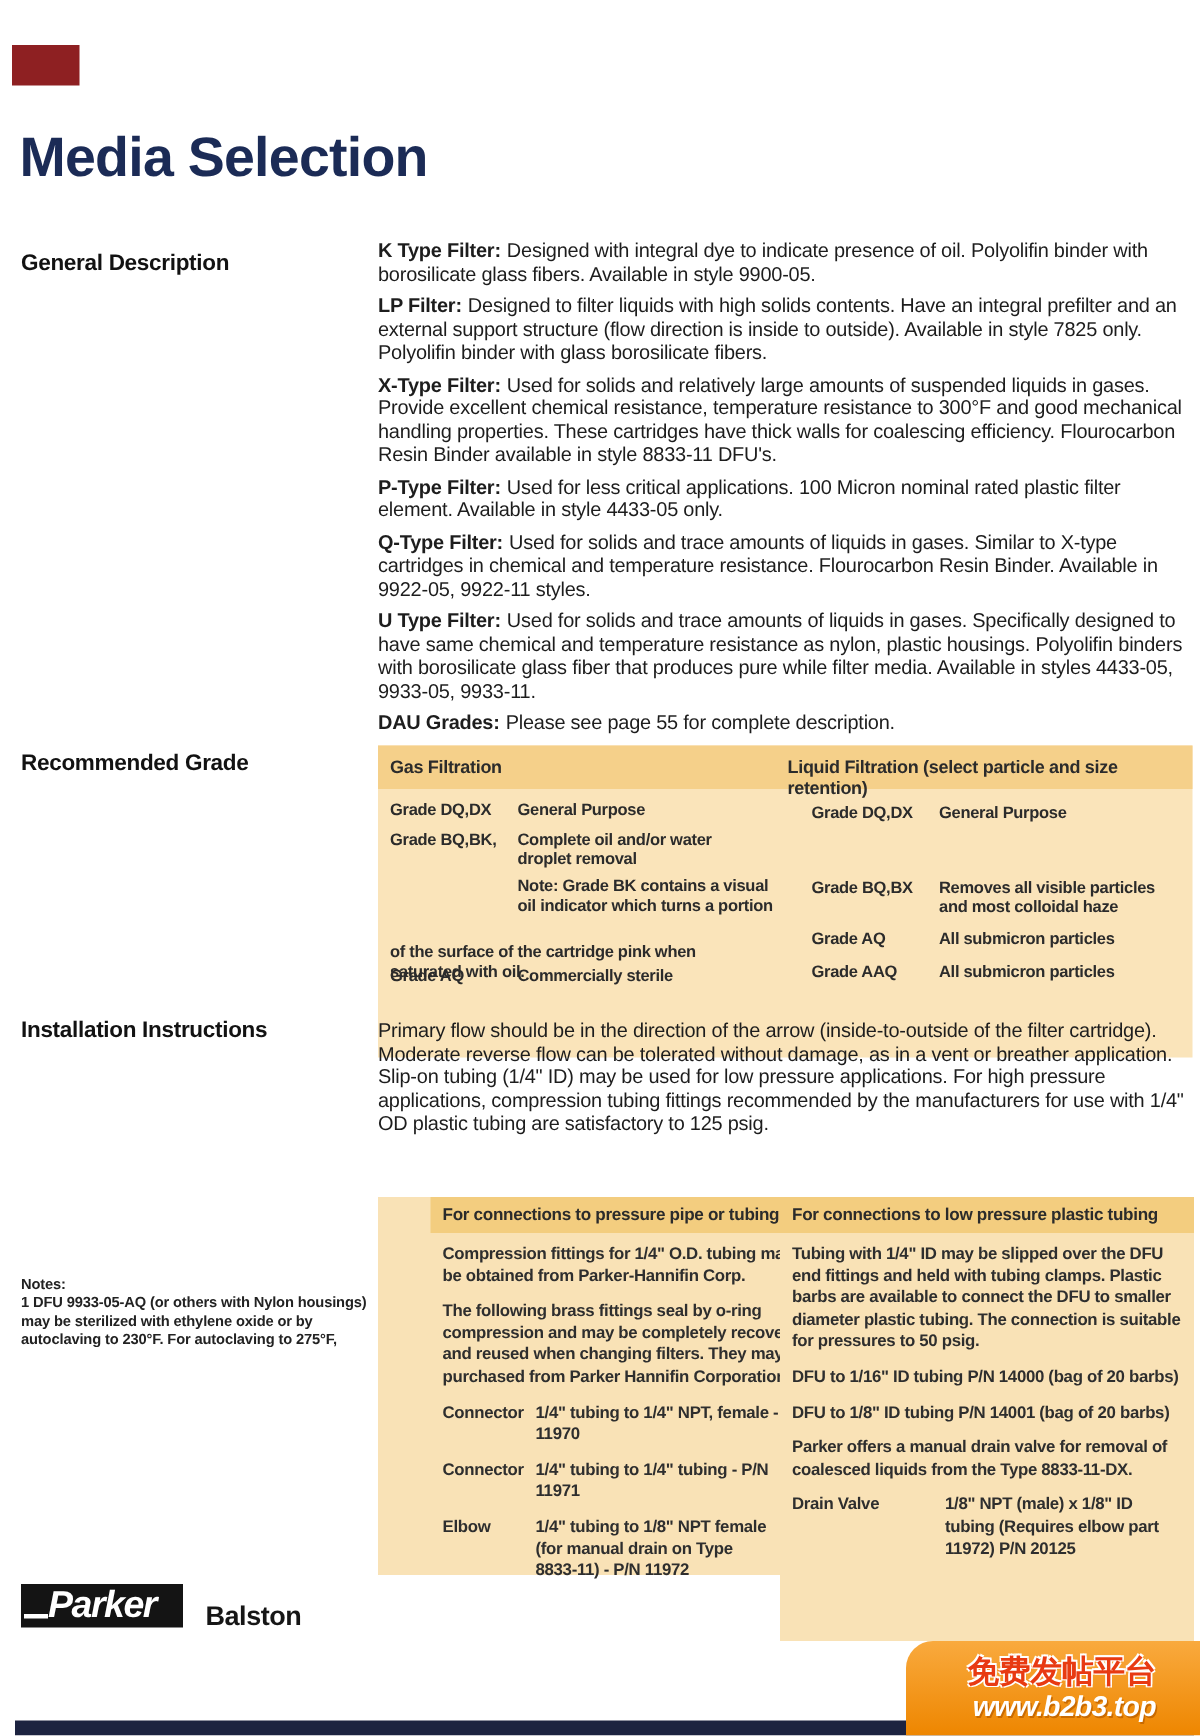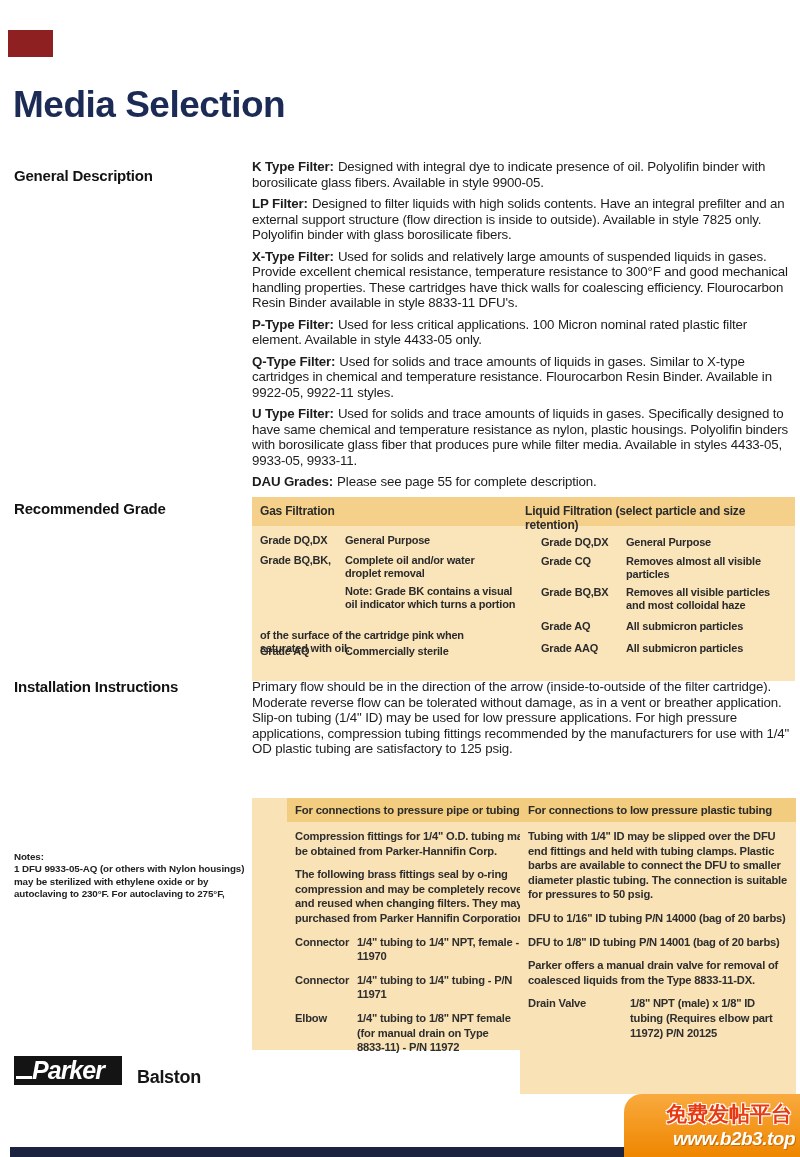--- a/index.html
+++ b/index.html
@@ -22,21 +22,21 @@
   #h-grade{left:14px;top:500px;}
   #h-install{left:14px;top:678px;}
 
   
   .rcol{left:252px;width:545px;}
   #gen-paras{top:159px;}
   .gd{margin:0 0 6px 0;font-size:13.3px;line-height:15.5px;letter-spacing:-0.15px;color:#1d1d1d;}
   .gd b{margin-right:4px;}
 
   
-  #grade-table{left:252px;top:497px;width:543px;height:184px;background:#fae4ba;}
+  #grade-table{left:252px;top:497px;width:543px;height:208px;background:#fae4ba;}
   #grade-table .gt-hdr{position:absolute;left:0;top:0;width:100%;height:29px;background:#f5d08a;}
   .gt-hdr span{position:absolute;top:7px;font-size:12px;font-weight:bold;color:#2b2b2b;letter-spacing:-0.2px;}
   #gt-hdr-gas{left:8px;}
   #gt-hdr-liq{left:273px;}
   .trow{position:absolute;display:flex;font-size:11px;font-weight:bold;color:#2b2b2b;line-height:13px;letter-spacing:-0.2px;}
   .trow .g{width:85px;flex:none;}
   .trow .d{flex:1;}
   .gascol{left:8px;width:260px;}
   .liqcol{left:289px;width:248px;}
   .tfull{position:absolute;left:8px;width:250px;font-size:11px;font-weight:bold;color:#2b2b2b;line-height:13px;letter-spacing:-0.2px;}
@@ -66,21 +66,21 @@
   .logo-black{width:108px;background:#141414;position:relative;display:flex;align-items:center;justify-content:center;}
   .logo-parker{color:#fff;font-weight:bold;font-style:italic;font-size:25px;letter-spacing:-1px;}
   .logo-line{position:absolute;left:2px;top:20px;width:16px;height:3px;background:#fff;}
   .logo-gold{width:5px;background:#c9b64e;margin-left:3px;}
   .logo-balston{align-self:center;margin-left:7px;font-size:18px;font-weight:bold;color:#161616;letter-spacing:-0.3px;}
 
   
   #footer-bar{left:10px;top:1147px;width:786px;height:10px;background:#1c2340;}
 
   
-  #watermark{right:0;top:1094px;width:176px;height:63px;background:linear-gradient(#f9aa3e,#ee8600);border-top-left-radius:18px;text-align:right;}
+  #watermark{right:0;top:1094px;width:176px;height:63px;background:linear-gradient(#f9aa3e,#ee8600);border-top-left-radius:18px;text-align:center;padding-left:20px;}
   .wm-cn{display:block;margin-top:6px;padding-right:8px;font-size:21px;font-weight:bold;color:#e83a12;
     text-shadow:-1px -1px 0 #fff,1px -1px 0 #fff,-1px 1px 0 #fff,1px 1px 0 #fff;}
   .wm-url{display:block;padding-right:5px;font-size:19px;font-weight:bold;font-style:italic;color:#ffffff;
     text-shadow:1px 1px 0 #c96a00;letter-spacing:-0.5px;}
 </style>
 </head>
 <body>
 
 <div class="abs" id="stamp"></div>
 
@@ -121,24 +121,20 @@
   <div class="tfull" style="top:132px;max-width:210px;">of the surface of the cartridge pink when saturated with oil.</div>
   <div class="trow gascol" style="top:148px;">
     <span class="g">Grade AQ</span>
     <span class="d">Commercially sterile</span>
   </div>
 
   <div class="trow liqcol" style="top:39px;">
     <span class="g">Grade DQ,DX</span>
     <span class="d">General Purpose</span>
   </div>
-  <div class="trow liqcol" style="top:58px;">
-    <span class="g">Grade CQ</span>
-    <span class="d" style="max-width:140px;">Removes almost all visible particles</span>
-  </div>
   <div class="trow liqcol" style="top:89px;">
     <span class="g">Grade BQ,BX</span>
     <span class="d" style="max-width:152px;">Removes all visible particles and most colloidal haze</span>
   </div>
   <div class="trow liqcol" style="top:123px;">
     <span class="g">Grade AQ</span>
     <span class="d">All submicron particles</span>
   </div>
   <div class="trow liqcol" style="top:145px;">
     <span class="g">Grade AAQ</span>

